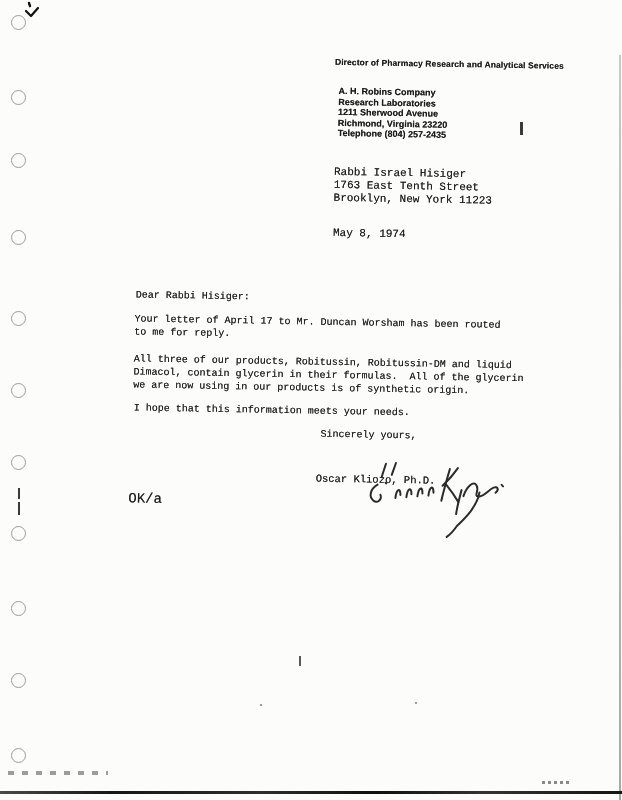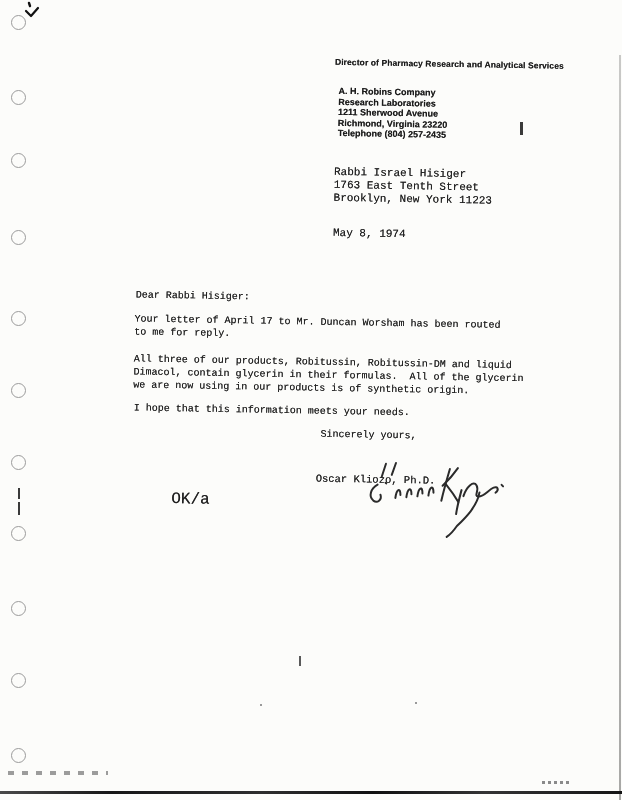--- a/index.html
+++ b/index.html
@@ -58,21 +58,21 @@
   .director{left:336px;top:51px;font-size:8.5px;line-height:10px;letter-spacing:.1px;}
   .lh-block{left:340px;top:80px;font-size:9px;line-height:10.6px;}
   .recipient{left:337px;top:160px;font-size:11px;line-height:12.8px;}
   .date{left:337px;top:221px;font-size:11px;}
   .salutation{left:141px;top:286px;}
   .para1{left:140px;top:310px;}
   .para2{left:140px;top:350px;}
   .para3{left:141px;top:399px;}
   .closing{left:328px;top:422px;}
   .signer{left:324px;top:467px;font-size:10.5px;}
-  .initials{left:137px;top:490px;font-size:16px;margin-left:43px;}
+  .initials{left:137px;top:490px;font-size:14px;}
   .sig-wrap{left:316px;top:430px;width:170px;height:100px;}
   .penmark{position:absolute;left:22px;top:0;width:20px;height:20px;}
 </style>
 </head>
 <body>
 
 <div class="page">
 
   <div class="hole h0"></div>
   <div class="hole h1"></div>

